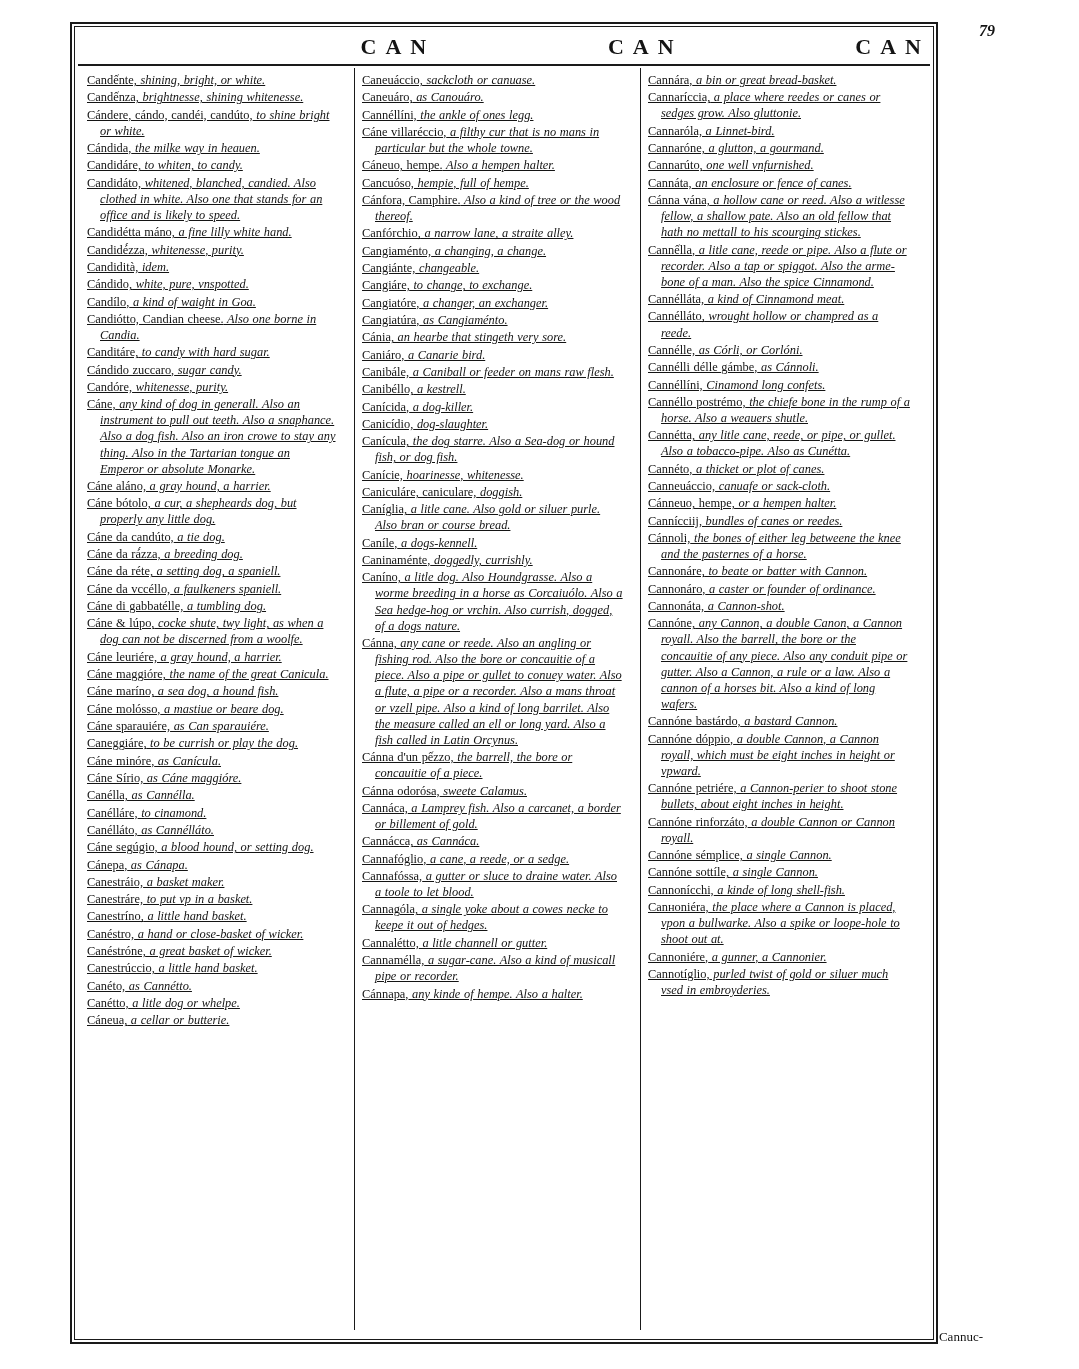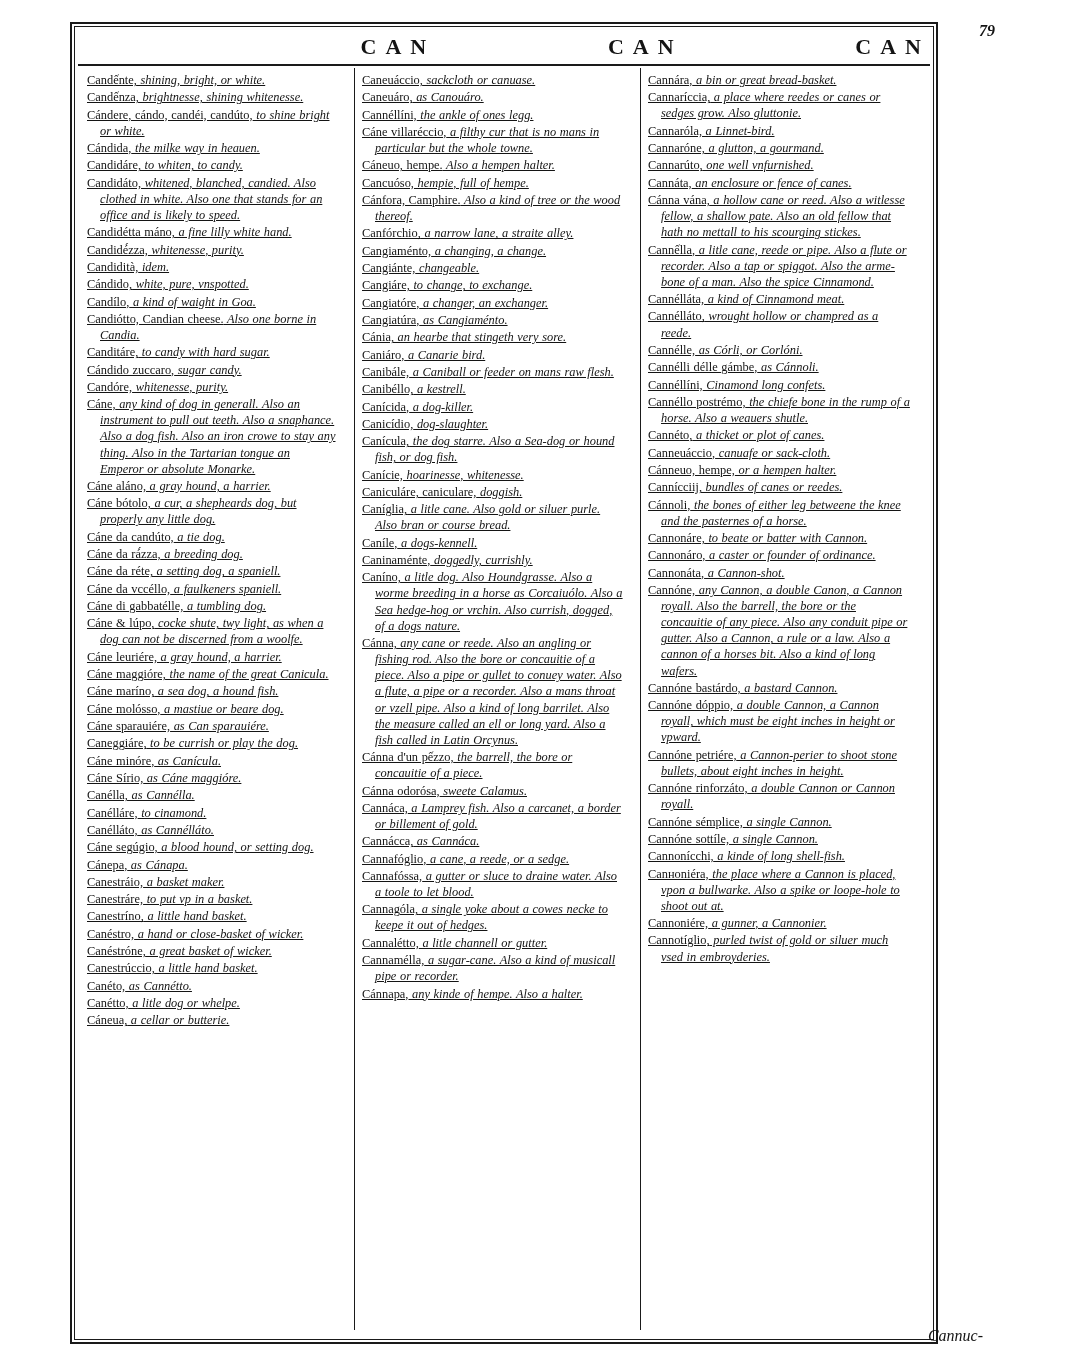--- a/index.html
+++ b/index.html
@@ -109,22 +109,21 @@
     word-spacing: 0.5px;
   }
   .entry .hw {
     font-style: normal;
     font-weight: normal;
   }
   .catch {
     position: absolute;
     right: 96px;
     bottom: 24px;
-    font-size: 16px;
-    font-style: italic;
+    font-size: 13px;
     font-family: "Liberation Serif", serif;
   }
   
   .entry { -webkit-font-smoothing: none; }
 </style>
 </head>
 <body>
 
 <div class="page">
 
@@ -235,20 +234,21 @@
         <p class="entry"><span class="hw">Cannarúto,</span><span class="def"> one well vnfurnished.</span></p>
         <p class="entry"><span class="hw">Cannáta,</span><span class="def"> an enclosure or fence of canes.</span></p>
         <p class="entry"><span class="hw">Cánna vána,</span><span class="def"> a hollow cane or reed. Also a witlesse fellow, a shallow pate. Also an old fellow that hath no mettall to his scourging stickes.</span></p>
         <p class="entry"><span class="hw">Cannếlla,</span><span class="def"> a litle cane, reede or pipe. Also a flute or recorder. Also a tap or spiggot. Also the arme-bone of a man. Also the spice Cinnamond.</span></p>
         <p class="entry"><span class="hw">Cannélláta,</span><span class="def"> a kind of Cinnamond meat.</span></p>
         <p class="entry"><span class="hw">Cannélláto,</span><span class="def"> wrought hollow or champred as a reede.</span></p>
         <p class="entry"><span class="hw">Cannélle,</span><span class="def"> as Córli, or Corlóni.</span></p>
         <p class="entry"><span class="hw">Cannélli délle gámbe,</span><span class="def"> as Cánnoli.</span></p>
         <p class="entry"><span class="hw">Cannéllíni,</span><span class="def"> Cinamond long confets.</span></p>
         <p class="entry"><span class="hw">Cannéllo postrémo,</span><span class="def"> the chiefe bone in the rump of a horse. Also a weauers shutle.</span></p>
+        <p class="entry"><span class="hw">Cannétta,</span><span class="def"> any litle cane, reede, or pipe, or gullet. Also a tobacco-pipe. Also as Cunétta.</span></p>
         <p class="entry"><span class="hw">Cannéto,</span><span class="def"> a thicket or plot of canes.</span></p>
         <p class="entry"><span class="hw">Canneuáccio,</span><span class="def"> canuafe or sack-cloth.</span></p>
         <p class="entry"><span class="hw">Cánneuo, hempe,</span><span class="def"> or a hempen halter.</span></p>
         <p class="entry"><span class="hw">Cannícciĳ,</span><span class="def"> bundles of canes or reedes.</span></p>
         <p class="entry"><span class="hw">Cánnoli,</span><span class="def"> the bones of either leg betweene the knee and the pasternes of a horse.</span></p>
         <p class="entry"><span class="hw">Cannonáre,</span><span class="def"> to beate or batter with Cannon.</span></p>
         <p class="entry"><span class="hw">Cannonáro,</span><span class="def"> a caster or founder of ordinance.</span></p>
         <p class="entry"><span class="hw">Cannonáta,</span><span class="def"> a Cannon-shot.</span></p>
         <p class="entry"><span class="hw">Cannóne,</span><span class="def"> any Cannon, a double Canon, a Cannon royall. Also the barrell, the bore or the concauitie of any piece. Also any conduit pipe or gutter. Also a Cannon, a rule or a law. Also a cannon of a horses bit. Also a kind of long wafers.</span></p>
         <p class="entry"><span class="hw">Cannóne bastárdo,</span><span class="def"> a bastard Cannon.</span></p>

